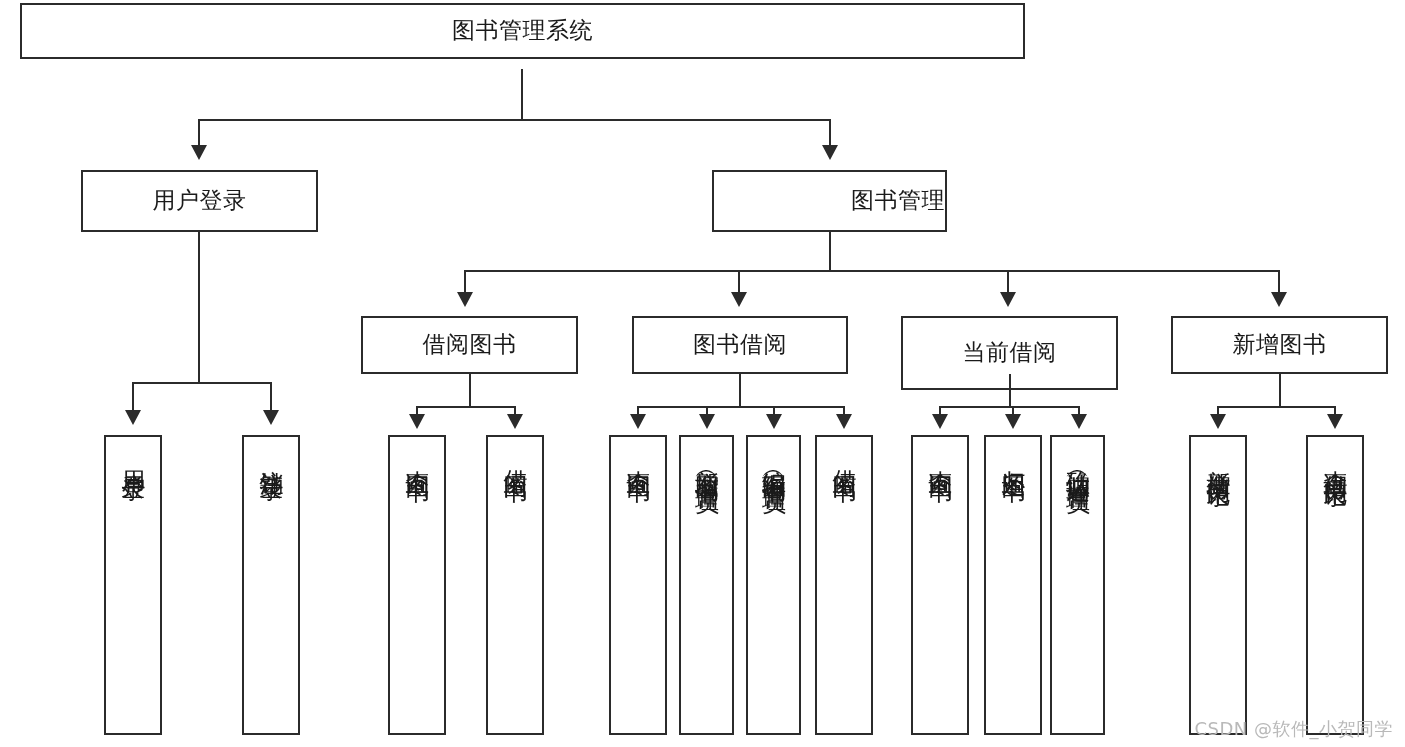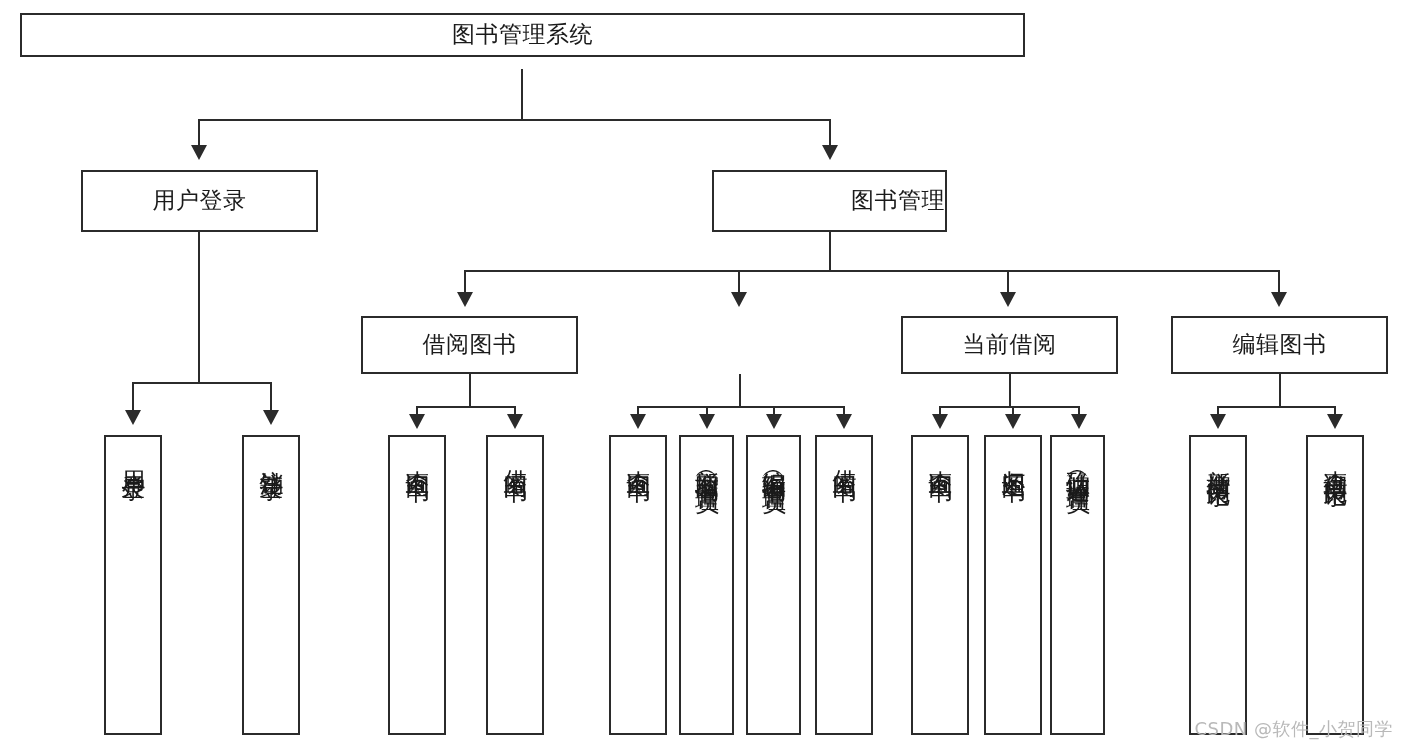--- a/index.html
+++ b/index.html
@@ -87,21 +87,21 @@
     white-space: nowrap;
     pointer-events: none;
     margin-left: 40px;
   }
 </style>
 </head>
 <body>
 
 <div id="canvas">
 
-  <div class="node horiz root" style="left:20px; top:13px; width:1005px; height:44px;">
+  <div class="node horiz root" style="left:20px; top:3px; width:1005px; height:56px;">
     <span class="label">图书管理系统</span>
   </div>
 
   <div class="edge v" style="left:521px; top:69px; height:50px;"></div>
 
   <div class="edge h" style="left:198px; top:119px; width:633px;"></div>
 
   <div class="edge v" style="left:198px; top:119px; height:28px;"></div>
   <div class="arrow" style="left:191px; top:145px;"></div>
   <div class="edge v" style="left:829px; top:119px; height:28px;"></div>
@@ -129,25 +129,28 @@
   <div class="edge v" style="left:738px; top:270px; height:24px;"></div>
   <div class="arrow" style="left:731px; top:292px;"></div>
   <div class="edge v" style="left:1007px; top:270px; height:24px;"></div>
   <div class="arrow" style="left:1000px; top:292px;"></div>
   <div class="edge v" style="left:1278px; top:270px; height:24px;"></div>
   <div class="arrow" style="left:1271px; top:292px;"></div>
 
   <div class="node horiz" style="left:361px; top:316px; width:217px; height:58px;">
     <span class="label">借阅图书</span>
   </div>
-  <div class="node horiz" style="left:901px; top:316px; width:217px; height:58px;">
+  <div class="node horiz" style="left:632px; top:316px; width:216px; height:58px;">
+    <span class="label">图书借阅</span>
+  </div>
+  <div class="node horiz" style="left:901px; top:316px; width:217px; height:74px;">
     <span class="label">当前借阅</span>
   </div>
   <div class="node horiz" style="left:1171px; top:316px; width:217px; height:58px;">
-    <span class="label">编辑图书</span>
+    <span class="label">新增图书</span>
   </div>
 
   <div class="edge v" style="left:469px; top:374px; height:32px;"></div>
   <div class="edge h" style="left:416px; top:406px; width:99px;"></div>
   <div class="edge v" style="left:416px; top:406px; height:10px;"></div>
   <div class="arrow" style="left:409px; top:414px;"></div>
   <div class="edge v" style="left:514px; top:406px; height:10px;"></div>
   <div class="arrow" style="left:507px; top:414px;"></div>
 
   <div class="edge v" style="left:739px; top:374px; height:32px;"></div>

